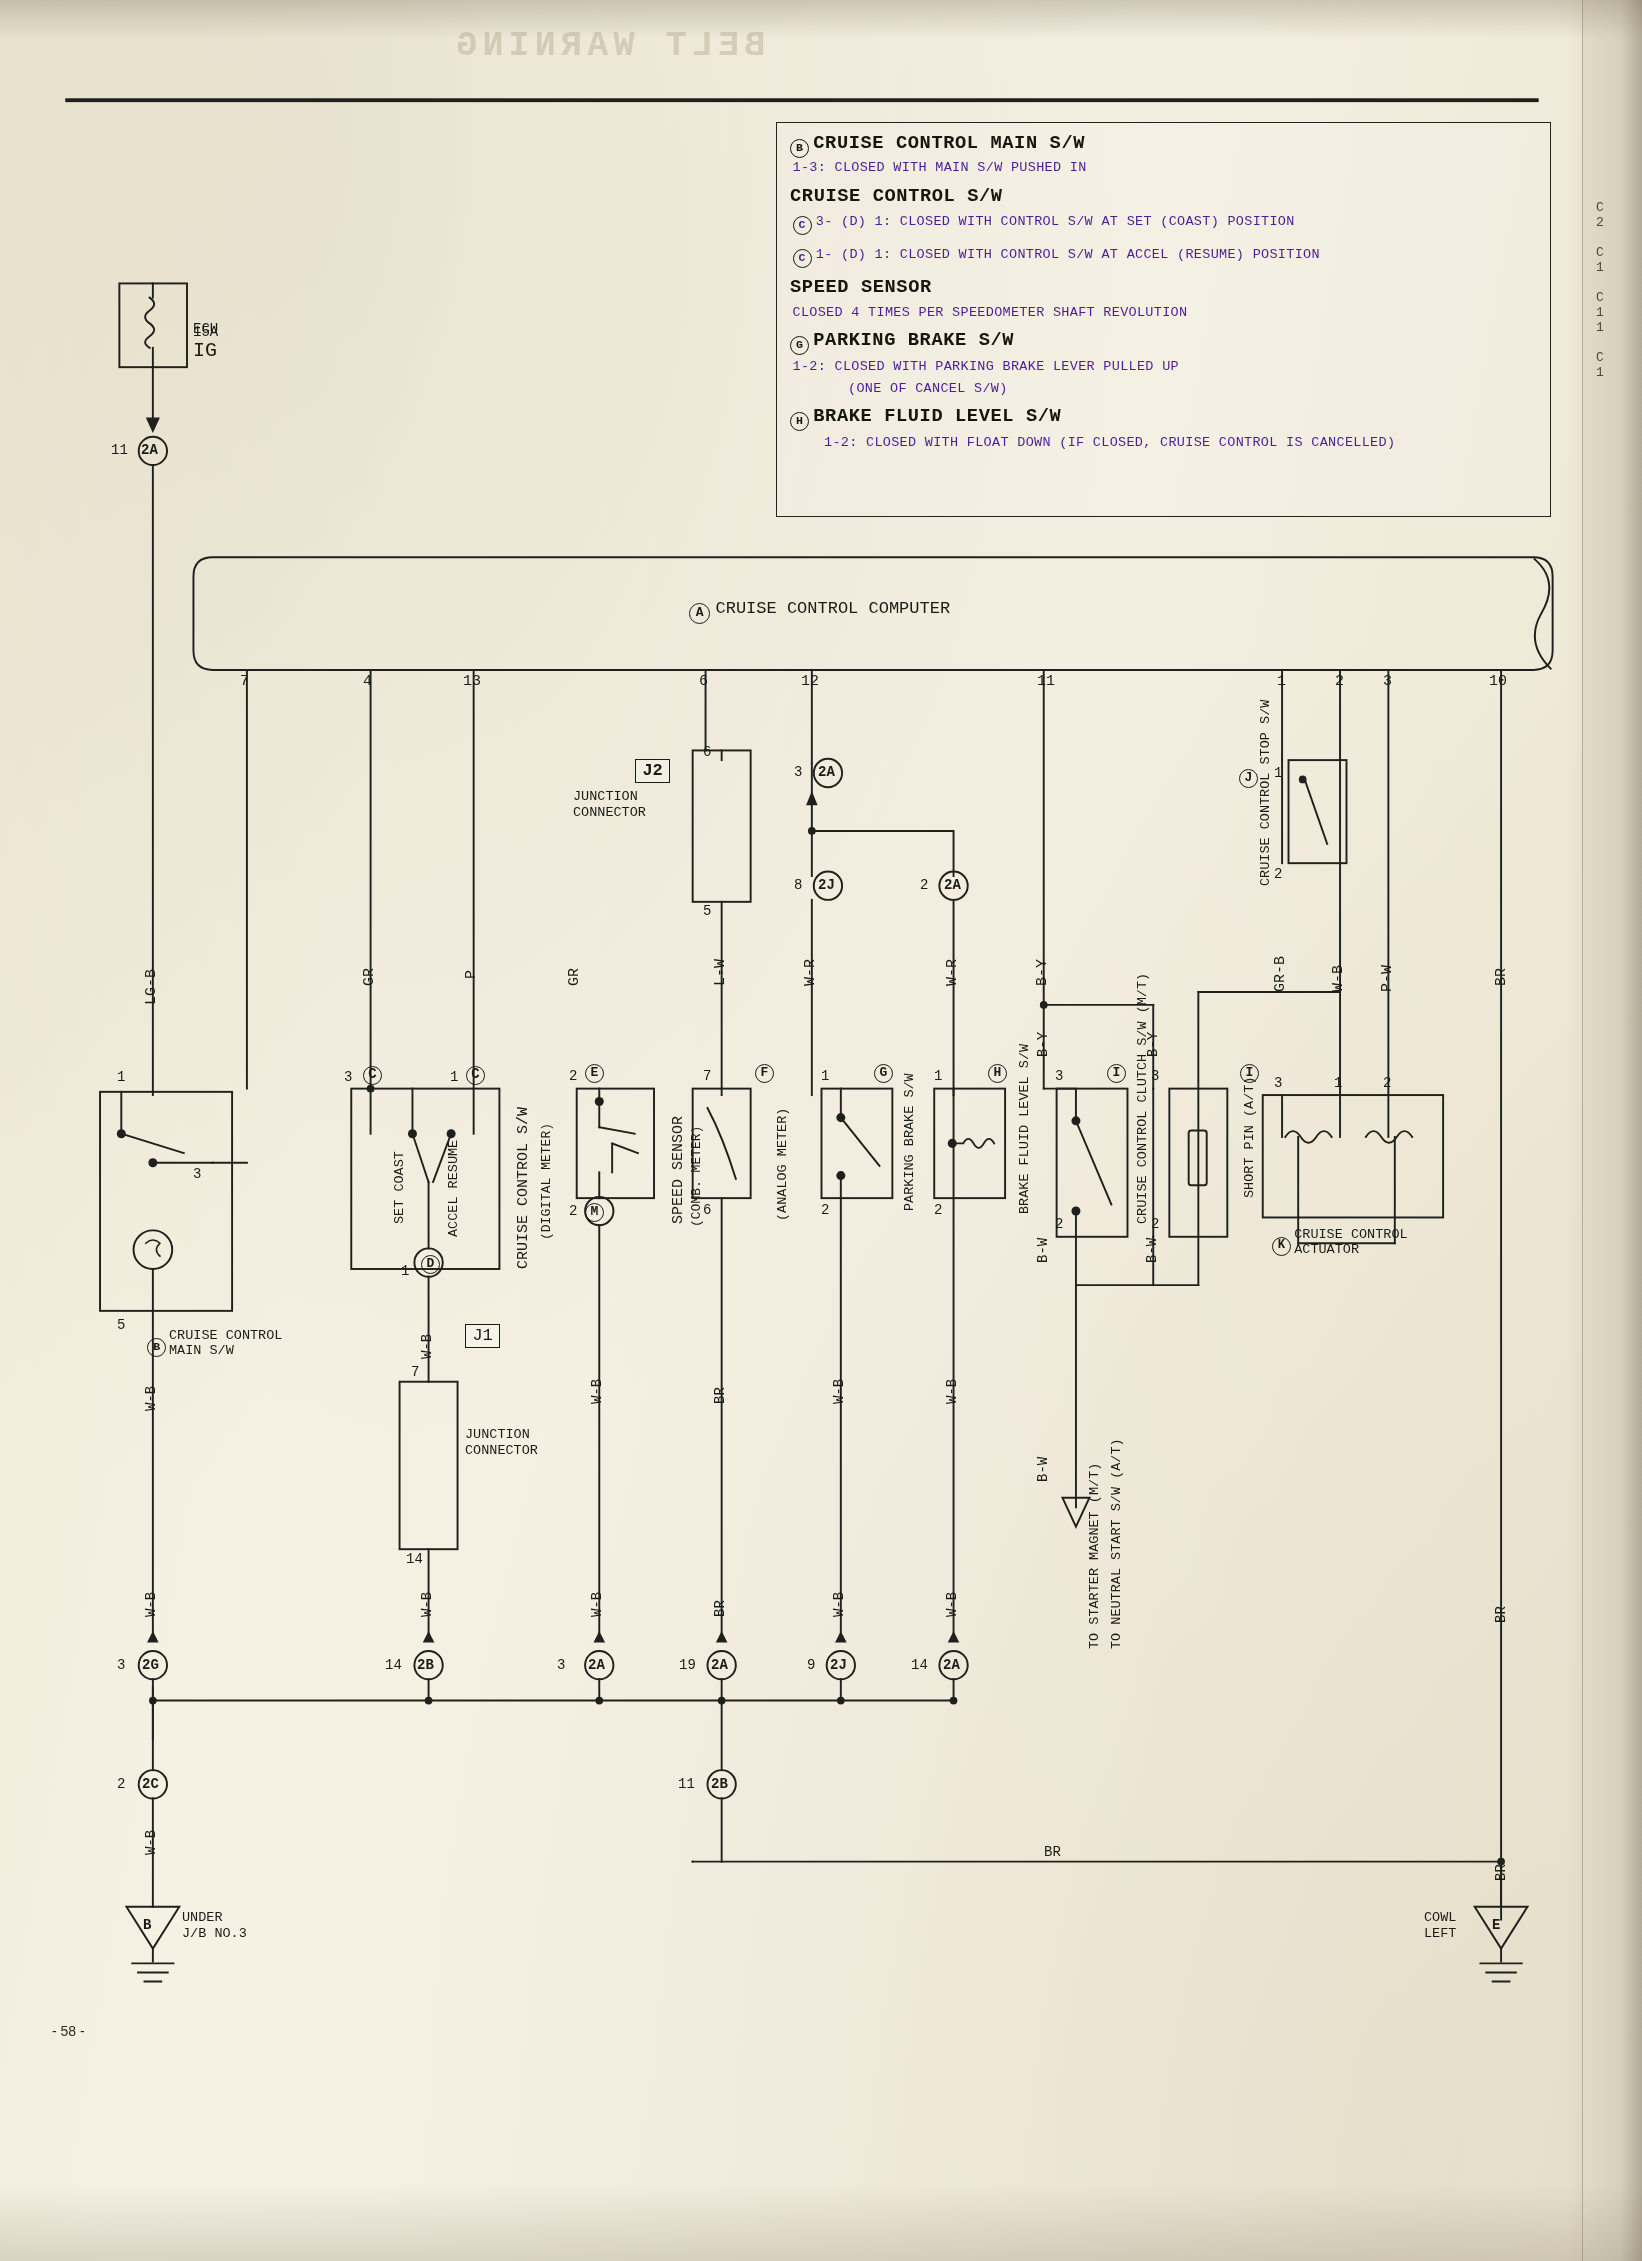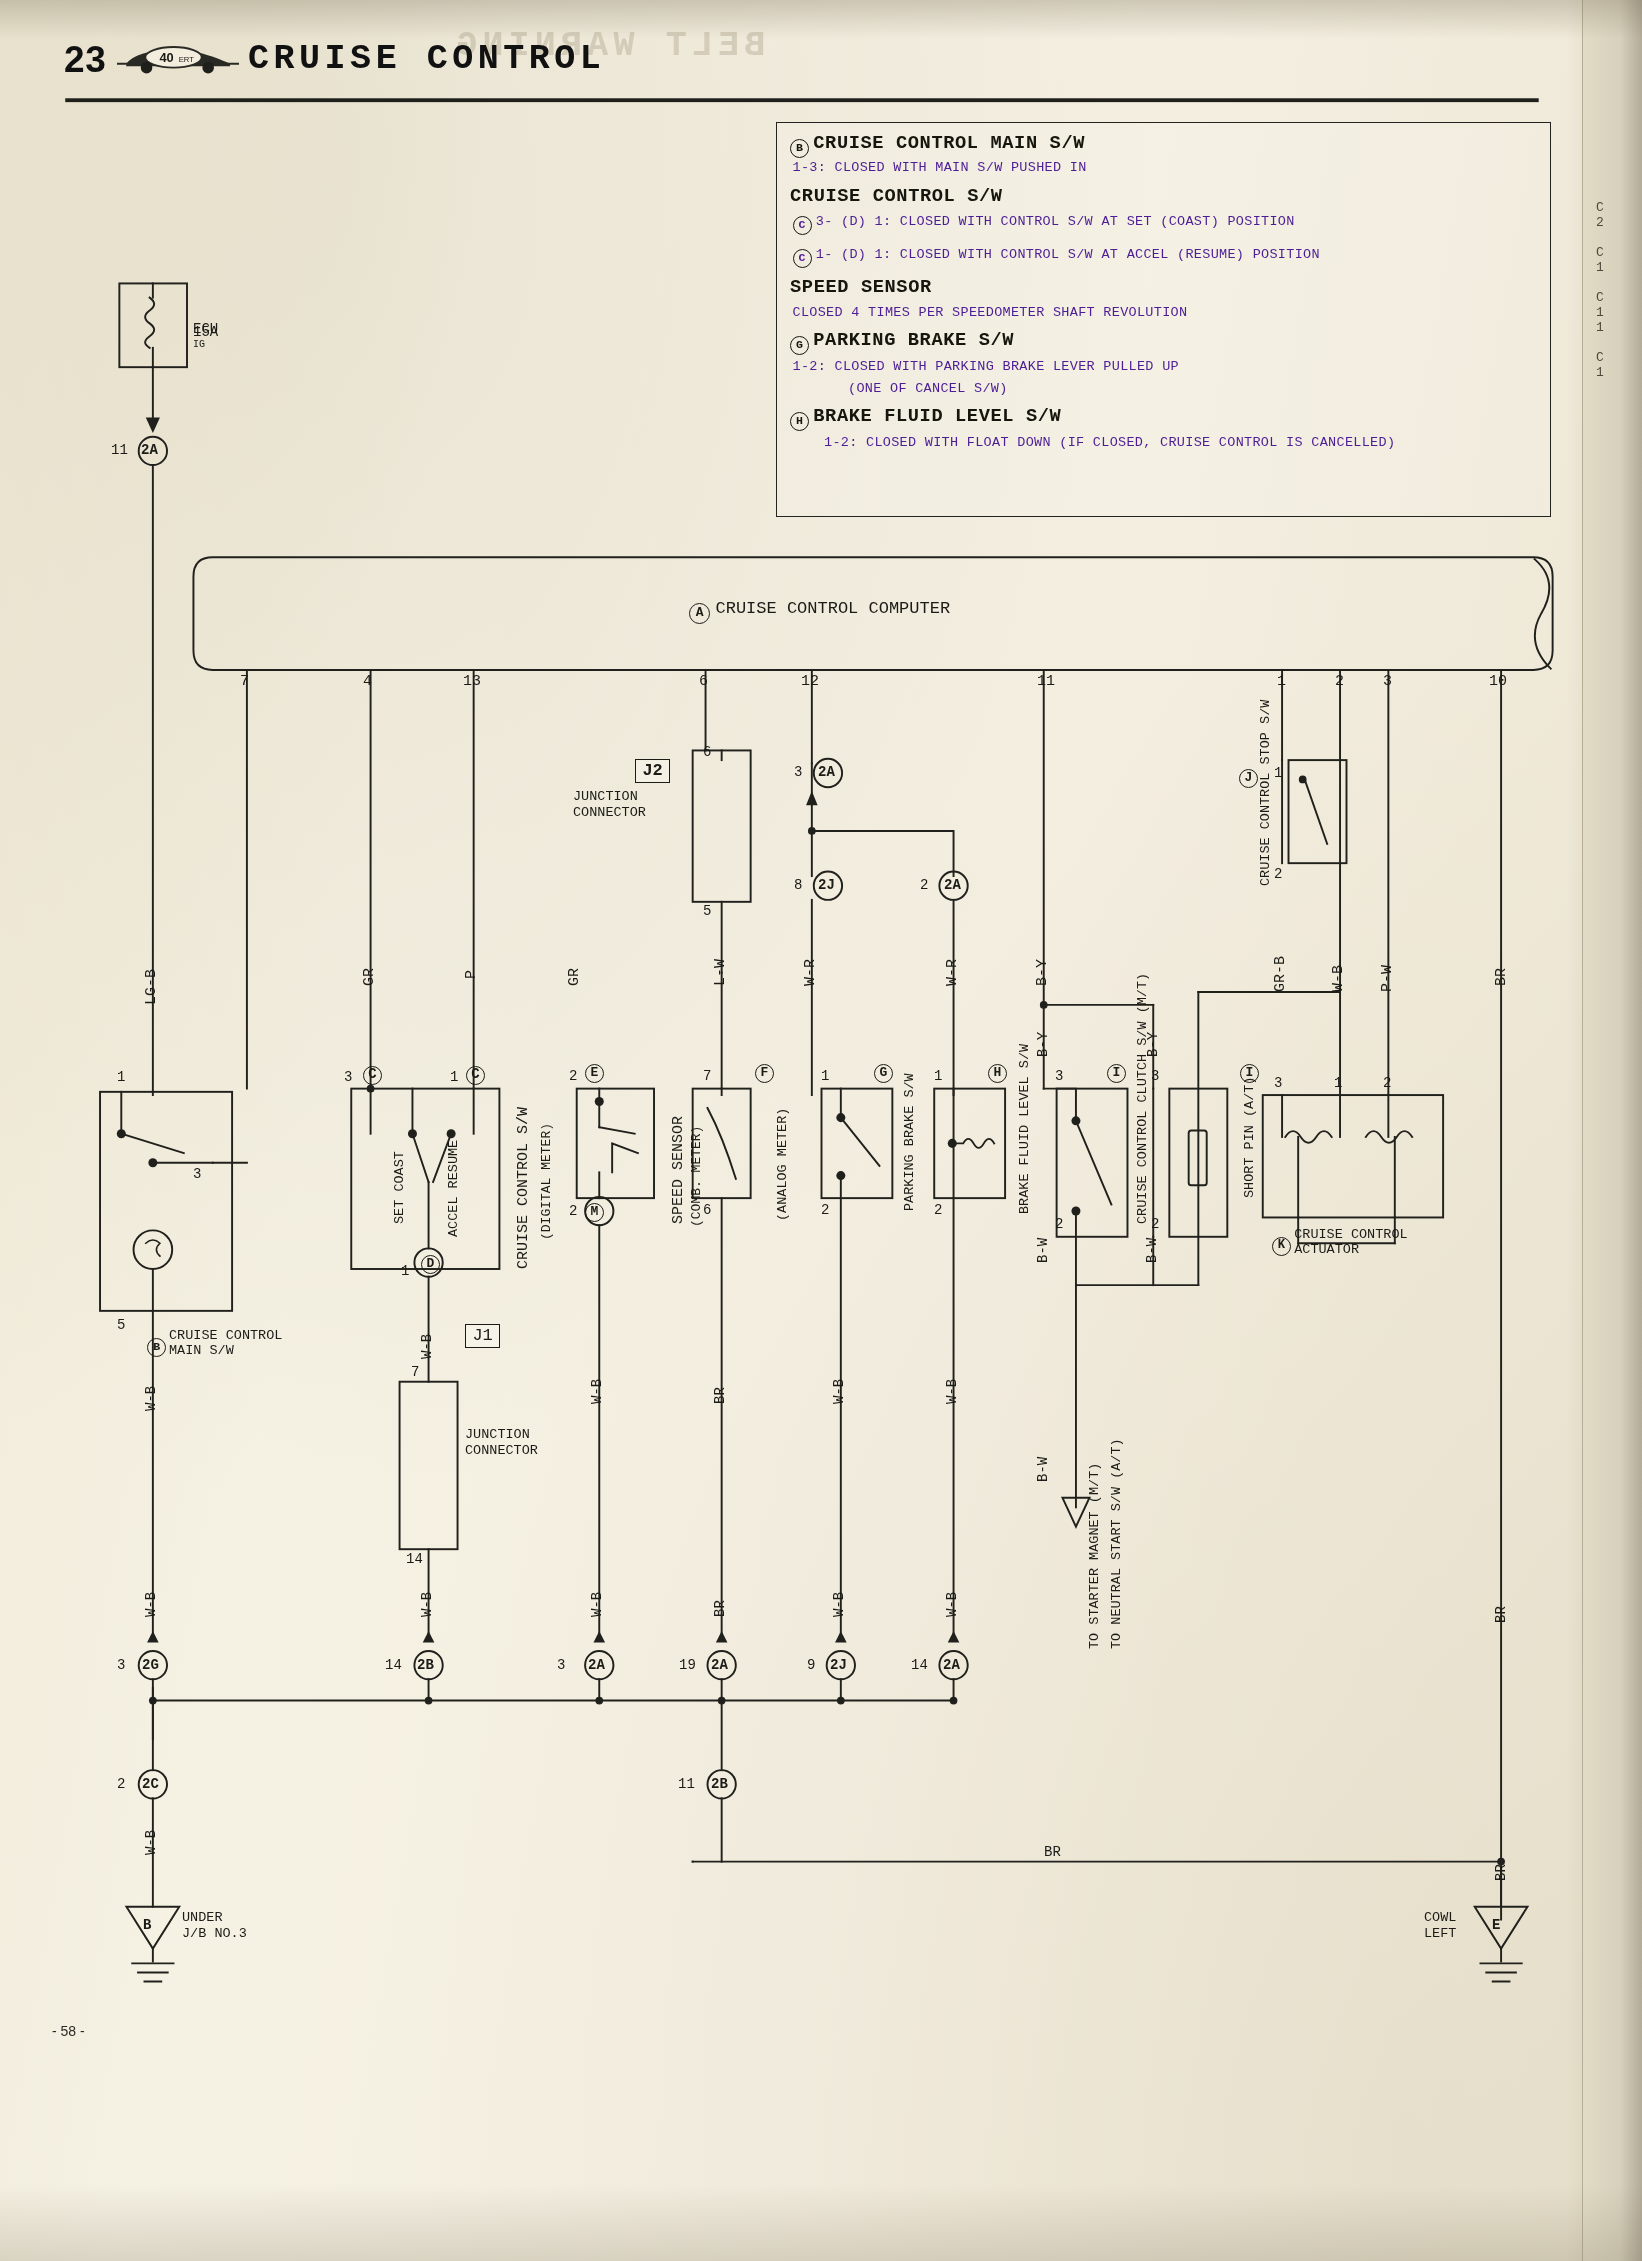--- a/index.html
+++ b/index.html
@@ -56,35 +56,20 @@
   .vert{transform-origin:0 0;}
 </style>
 </head>
 <body>
 
 <div class="page">
   <div class="paper-tint"></div>
 
   <div class="ghost" style="left:451px;top:26px;font-size:35px;">BELT WARNING</div>
 
-  <div class="hdr">
-    <span class="num">23</span>
-    <svg width="122" height="40" style="position:relative;left:7.7px;top:6.4px;display:inline-block;" viewBox="0 0 190 62">
-      <g>
-        <path d="M16 38 C34 18, 92 12, 126 22 C148 28, 164 34, 176 40 L176 44 L14 44 Z" fill="#2a2a25"></path>
-        <ellipse cx="88" cy="30" rx="44" ry="16" fill="#f2eddd" stroke="#2a2a25" stroke-width="3"></ellipse>
-        <text x="66" y="37" font-size="20" font-weight="bold" font-family="Liberation Sans, sans-serif" fill="#1a1a16">40</text>
-        <text x="96" y="37" font-size="12" font-family="Liberation Sans, sans-serif" fill="#1a1a16">ERT</text>
-        <circle cx="46" cy="46" r="9" fill="#1f1f1b"></circle>
-        <circle cx="142" cy="46" r="9" fill="#1f1f1b"></circle>
-        <path d="M0 40 L20 40 M166 40 L190 40" stroke="#2a2a25" stroke-width="3"></path>
-      </g>
-    </svg>
-    <span class="ttl" style="position:relative;left:14px;top:-3.9px;">CRUISE CONTROL</span>
-  </div>
   <svg width="1546" height="7.7" style="left:61px;top:97px;" viewBox="0 0 2400 12">
     <rect x="0" y="2" width="2300" height="6" fill="#1f1f1b"></rect>
   </svg>
 
   <div class="pagenum">- 58 -</div>
 
   <div class="legend">
     <div class="line lg-b" style="left:13px;top:9px;">
       <span class="circ">B</span><span>CRUISE CONTROL MAIN S/W</span>
     </div>
@@ -296,21 +281,21 @@
 
       <path d="M2015 1890 L2015 1930"></path>
       <path d="M2165 1890 L2165 1930"></path>
       <path d="M2015 1930 L2165 1930"></path>
 
     </g>
   </svg>
 
   <div class="lbl" style="left:193px;top:303px;font-size:14px;margin-top:21px;">15A</div>
   <div class="lbl" style="left:193px;top:321px;font-size:14px;">ECU</div>
-  <div class="lbl" style="left:193px;top:339px;font-size:10px;">IG</div>
+  <div class="lbl" style="left:193px;top:339px;font-size:20px;">IG</div>
   <div class="lbl" style="left:111px;top:442px;font-size:14px;">11</div>
   <div class="lbl" style="left:141px;top:442px;font-size:14px;font-weight:bold;">2A</div>
 
   <div class="lbl" style="left:689px;top:599px;font-size:17px;">
     <span style="display:inline-block;width:19.3px;height:19.3px;border:1.3px solid #1b1b17;border-radius:50%;text-align:center;line-height:18px;font-size:13px;font-weight:bold;vertical-align:-3.2px;margin-right:5.2px;">A</span><span>CRUISE CONTROL COMPUTER</span>
   </div>
 
   <div class="lbl" style="left:240px;top:673px;font-size:15px;">7</div>
   <div class="lbl" style="left:363px;top:673px;font-size:15px;">4</div>
   <div class="lbl" style="left:463px;top:673px;font-size:15px;">13</div>

